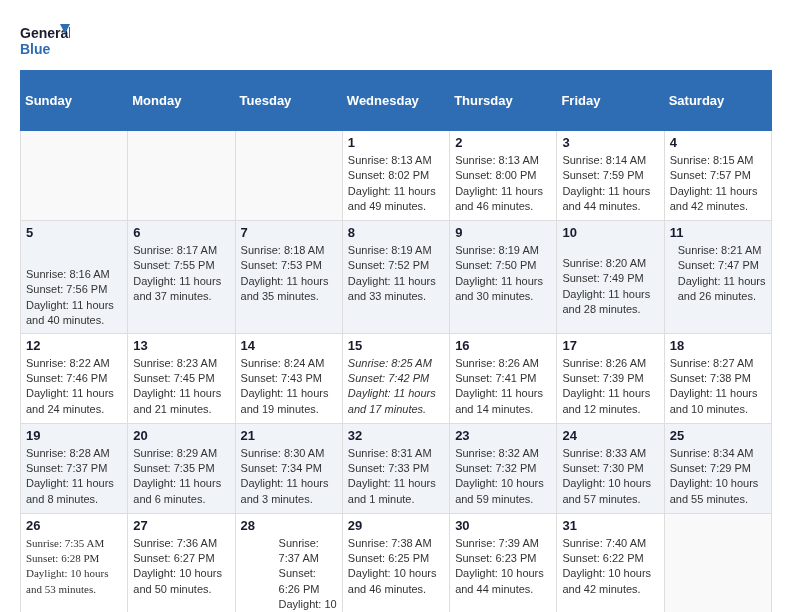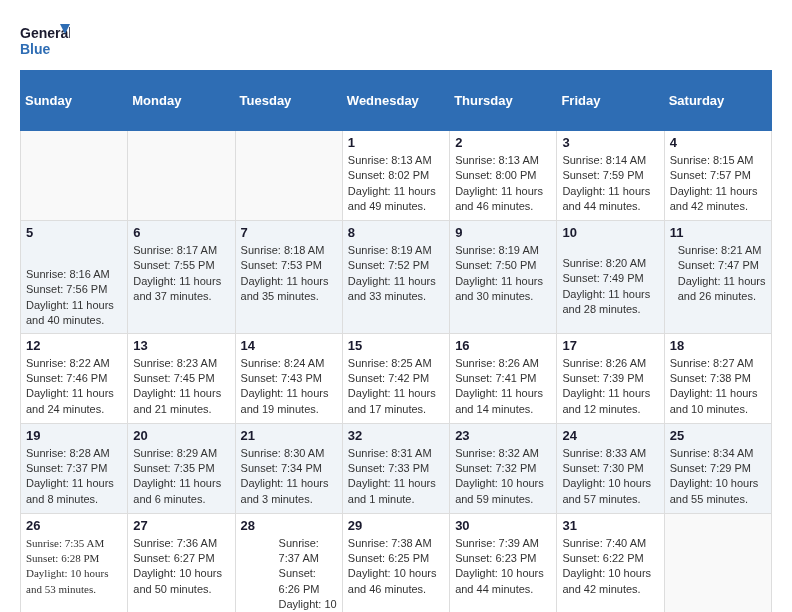--- a/index.html
+++ b/index.html
@@ -209,21 +209,21 @@
         </td>
         <td>
           <div class="day-number">14</div>
           <div class="day-info" style="white-space: pre-line;">Sunrise: 8:24 AM
 Sunset: 7:43 PM
 Daylight: 11 hours
 and 19 minutes.</div>
         </td>
         <td>
           <div class="day-number">15</div>
-          <div class="day-info" style="white-space: pre-line;">Sunrise: 8:25 AM
+          <div class="day-info" style="white-space: pre-line; font-style: italic;">Sunrise: 8:25 AM
 Sunset: 7:42 PM
 Daylight: 11 hours
 and 17 minutes.</div>
         </td>
         <td>
           <div class="day-number">16</div>
           <div class="day-info" style="white-space: pre-line;">Sunrise: 8:26 AM
 Sunset: 7:41 PM
 Daylight: 11 hours
 and 14 minutes.</div>

